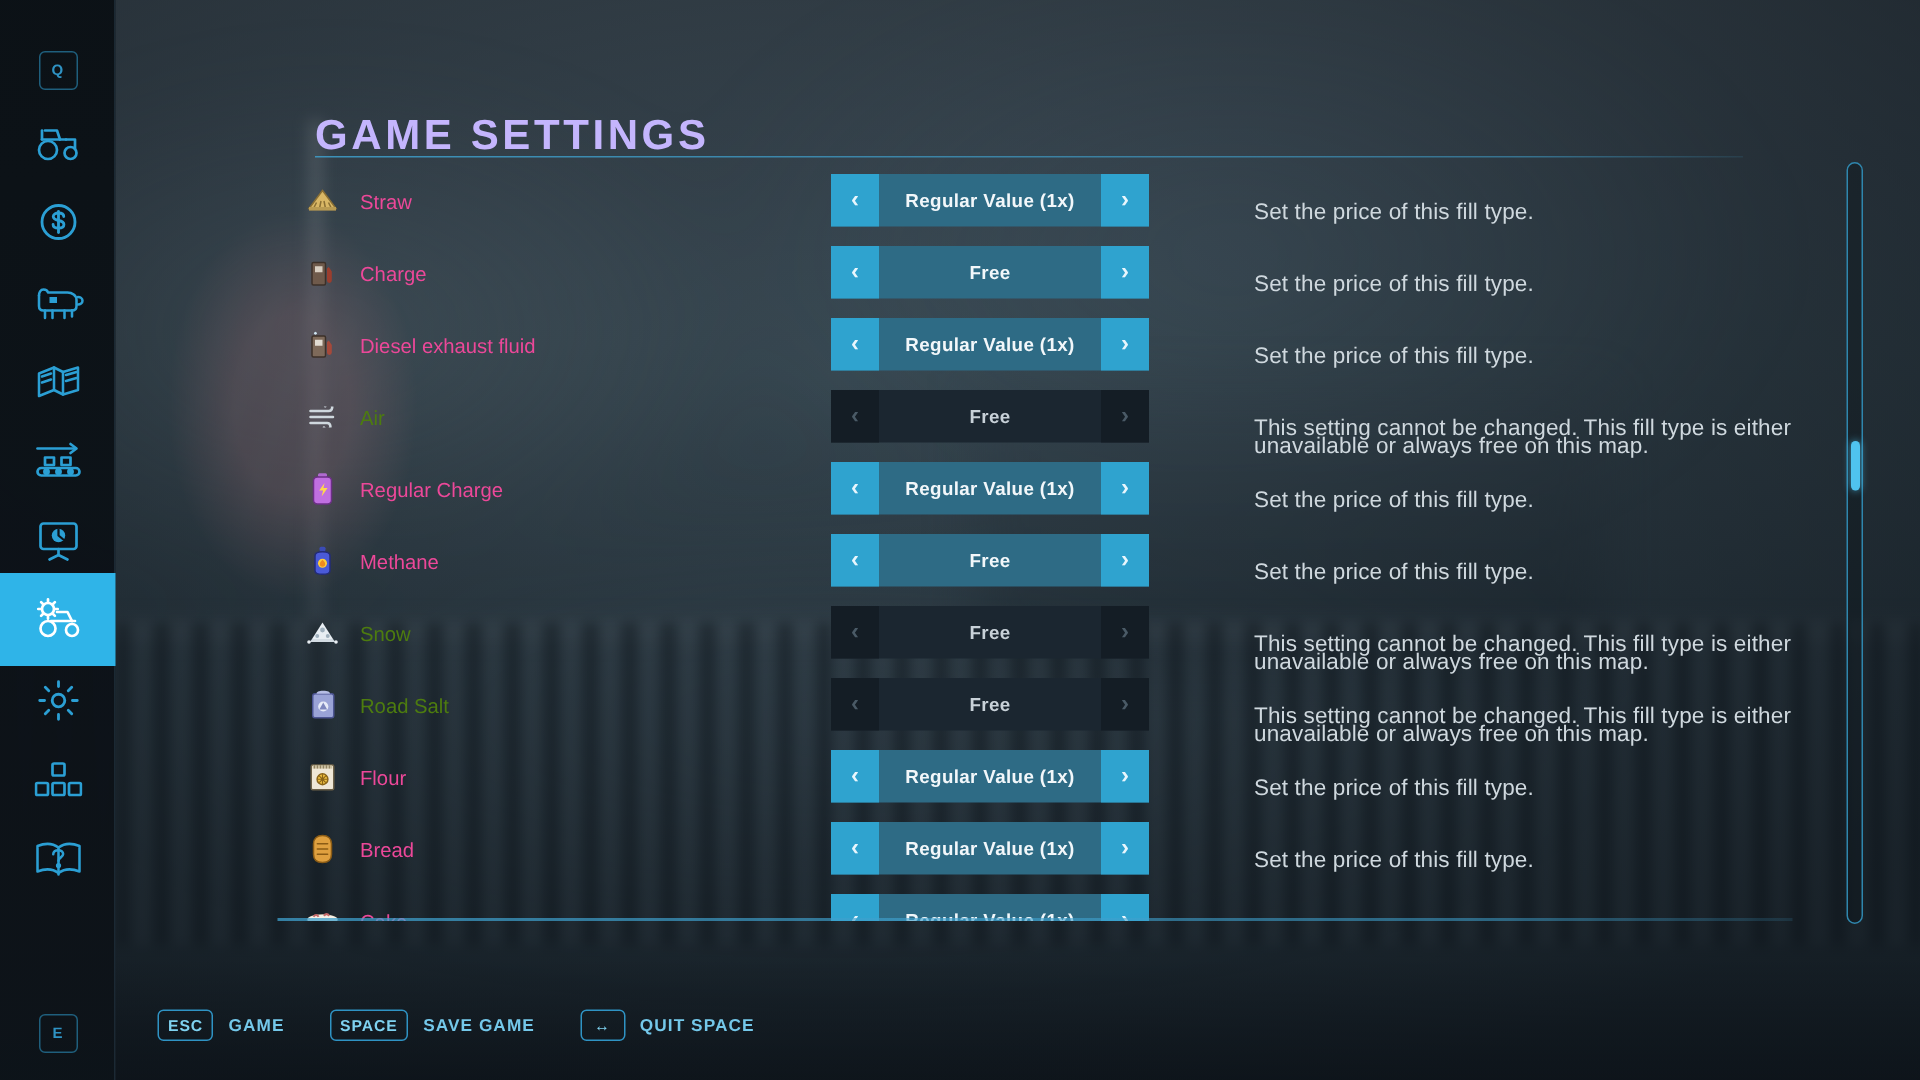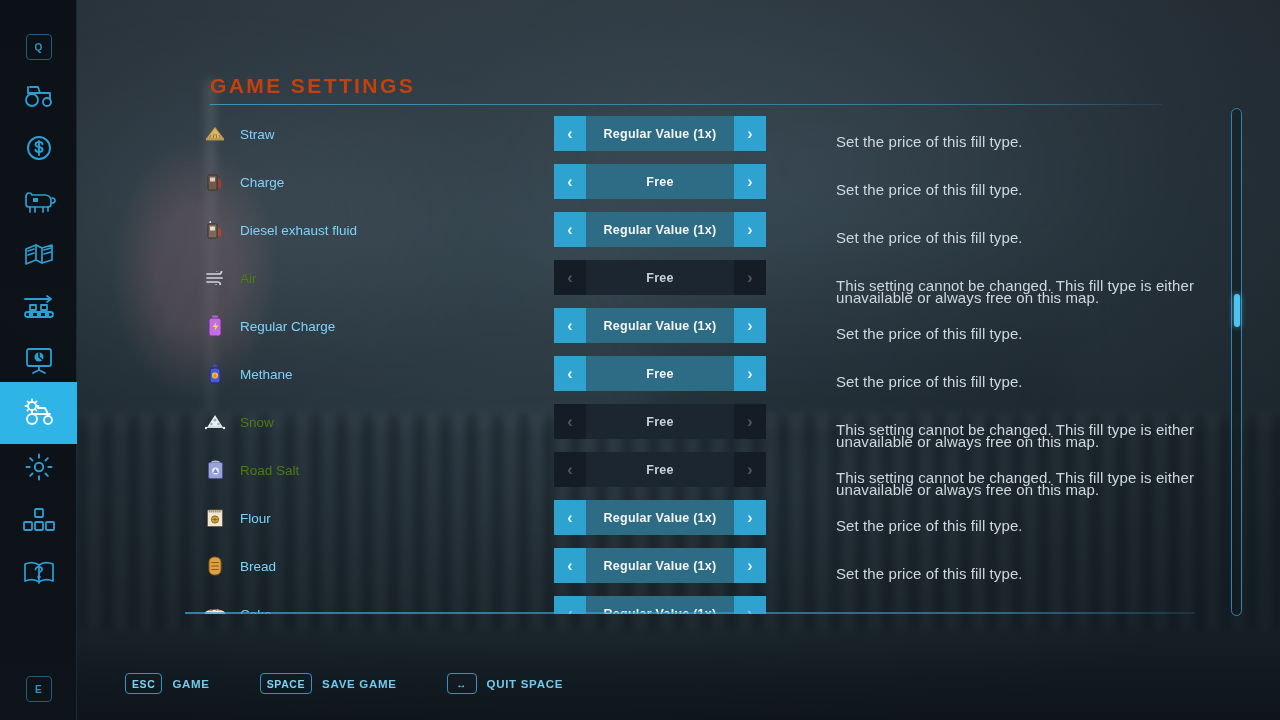--- a/index.html
+++ b/index.html
@@ -125,22 +125,22 @@
     font-size: 10px; font-weight: bold;
     letter-spacing: 0.4px;
   }
 
   
   .content { position: absolute; left: 77px; top: 0; right: 0; bottom: 0; z-index: 5; }
 
   .page-title {
     position: absolute;
     left: 133px; top: 74px;
-    color: #c2410c;
-    font-size: 21px;
+    color: #c4b5fd;
+    font-size: 28px;
     font-weight: bold;
     letter-spacing: 2.4px;
   }
   .title-rule {
     position: absolute;
     left: 133px; top: 104px; width: 952px; height: 1px;
     background: linear-gradient(90deg, rgba(62,160,205,0.85), rgba(62,160,205,0.55) 85%, rgba(62,160,205,0.12));
   }
 
   
@@ -165,21 +165,21 @@
   .row > * { position: relative; }
 
   .row-icon {
     width: 26px; margin-left: 17px;
     display: flex; align-items: center; justify-content: center;
     flex: 0 0 26px;
   }
   .row-label {
     margin-left: 12px;
     width: 215px;
-    color: #7dd3fc;
+    color: #ec4899;
     font-size: 13.5px;
     font-weight: 500;
     white-space: nowrap;
   }
   .row.disabled .row-label { color: #4d7c0f; }
 
   
   .option {
     position: absolute;
     left: 369px; top: 6px;
@@ -257,21 +257,21 @@
   .key-badge {
     border: 1.6px solid #2f93c4;
     border-radius: 4px;
     color: #7fd2f0;
     font-size: 10.5px;
     font-weight: bold;
     letter-spacing: 0.6px;
     padding: 4px 6px;
     min-width: 30px;
     height: 21px;
-    display: flex; align-items: center; justify-content: center; margin-left: 20px;
+    display: flex; align-items: center; justify-content: center;
   }
   .help-label {
     margin-left: 10px;
     color: #74c8ea;
     font-size: 11.5px;
     font-weight: bold;
     letter-spacing: 0.7px;
   }
 </style>
 </head>

